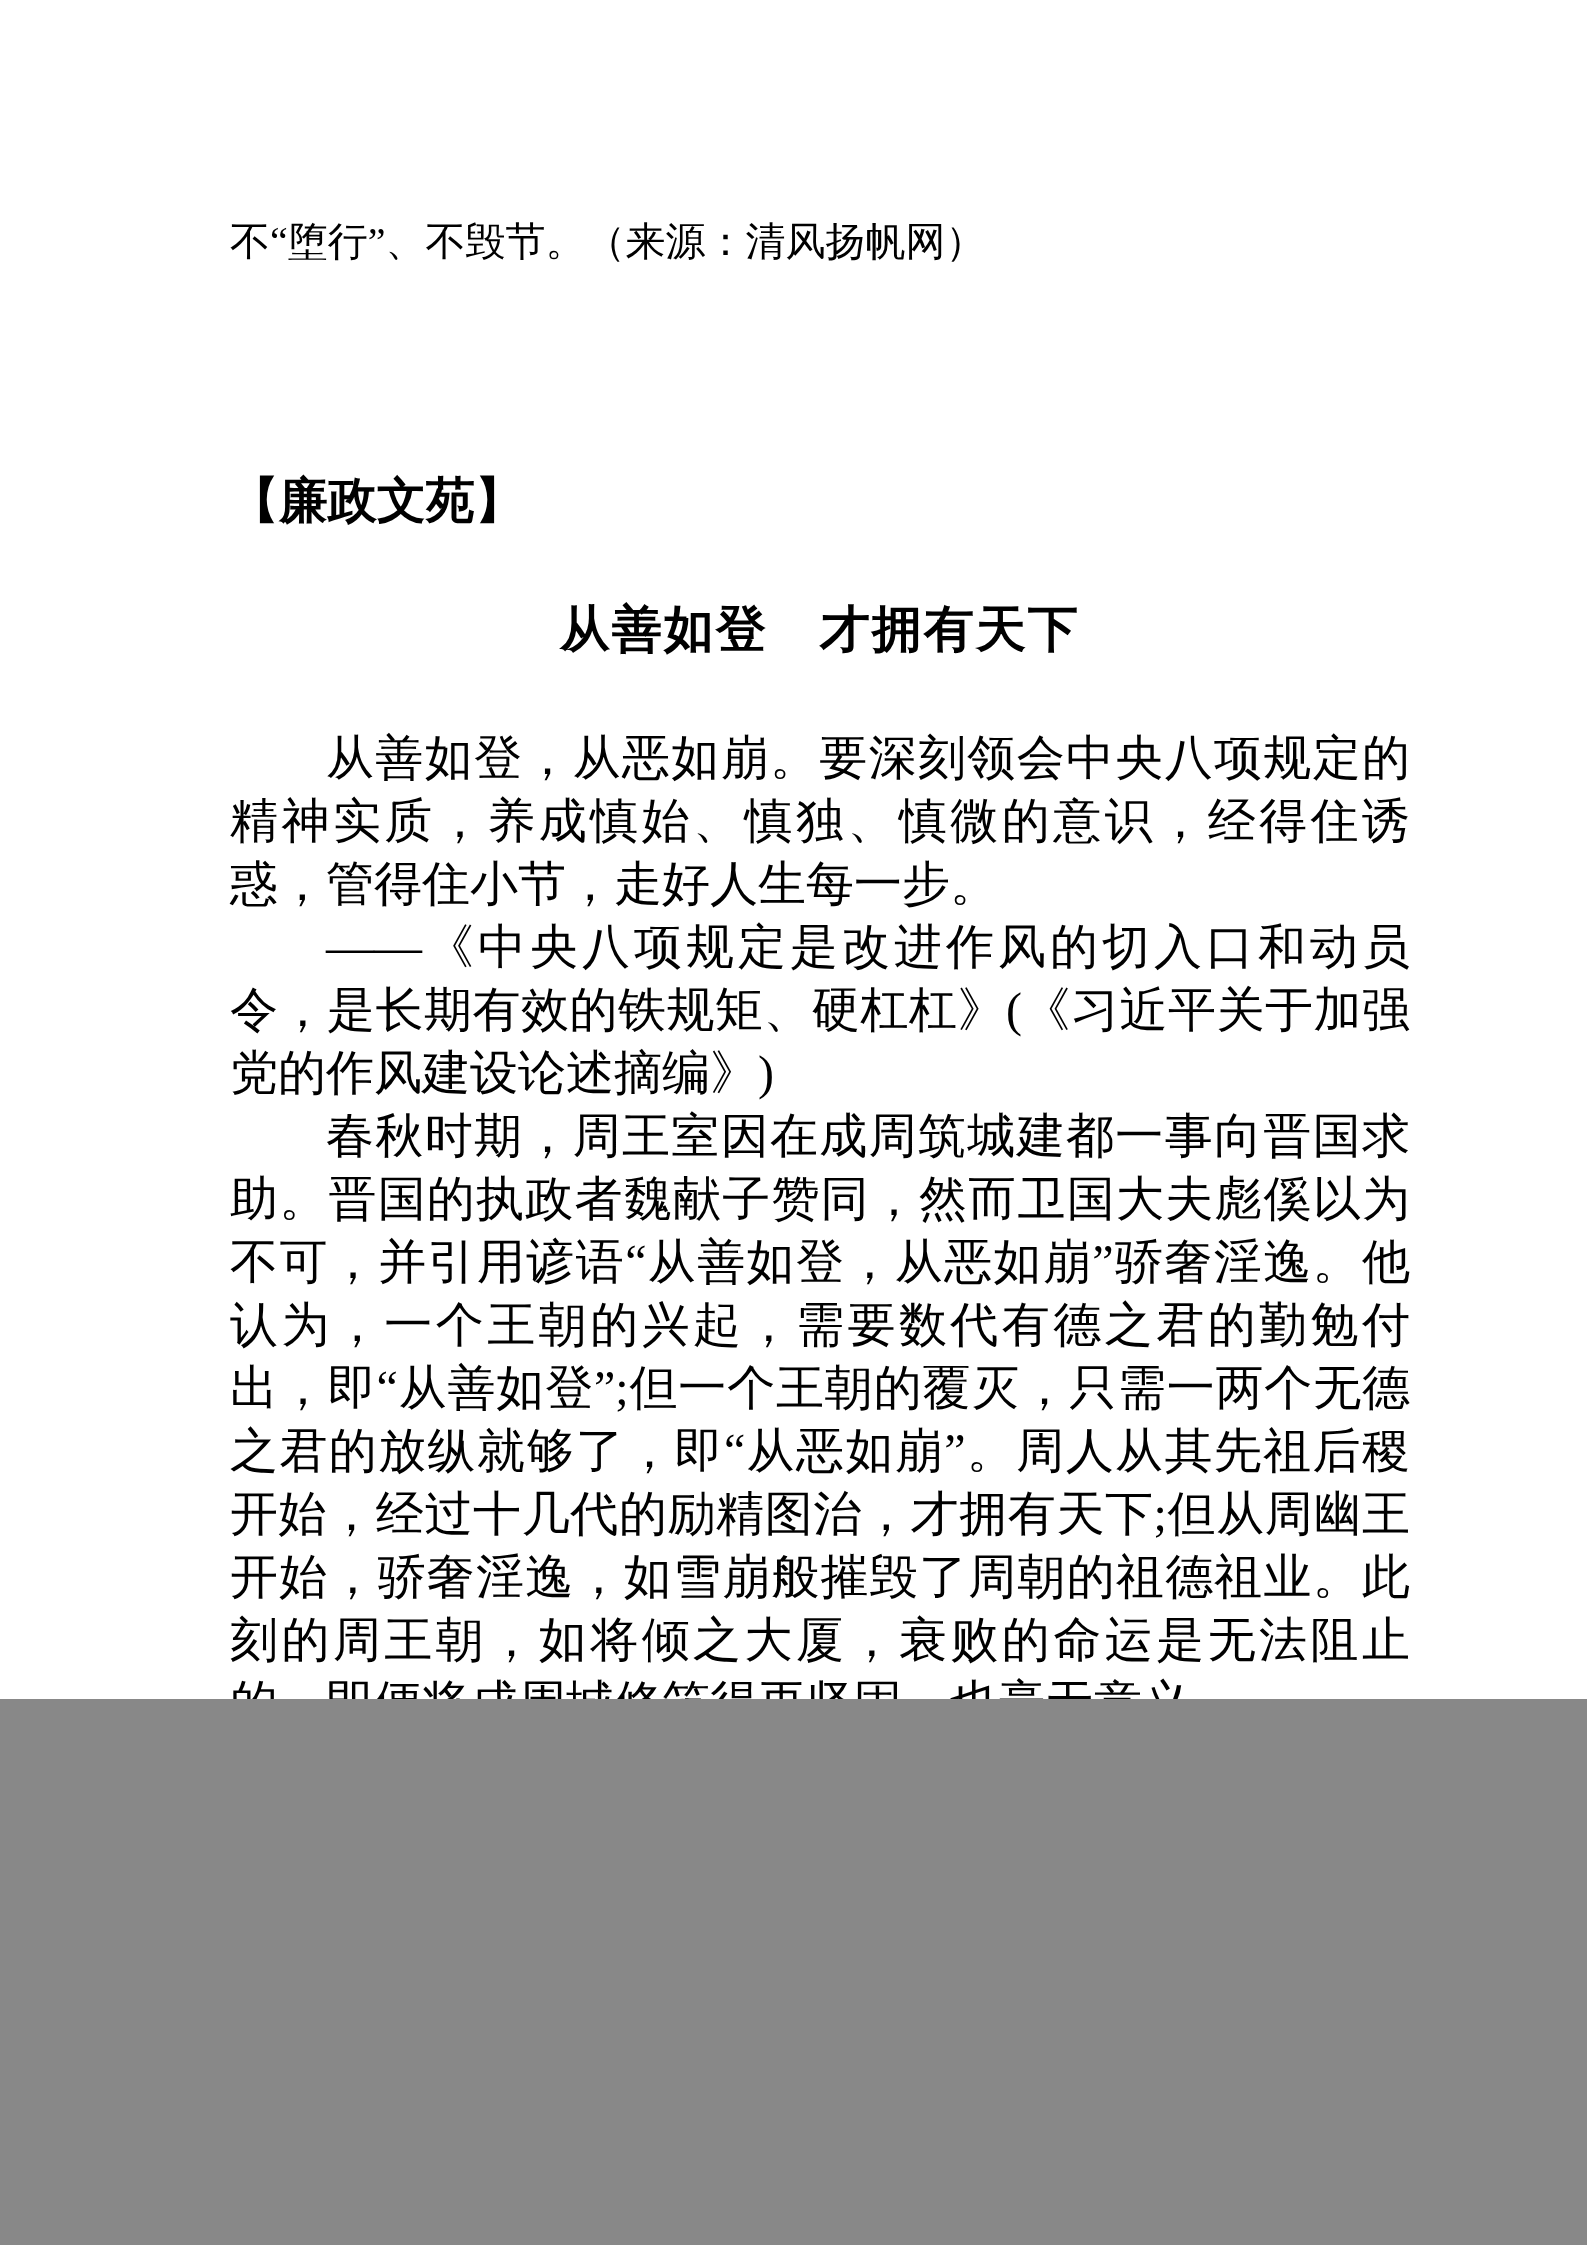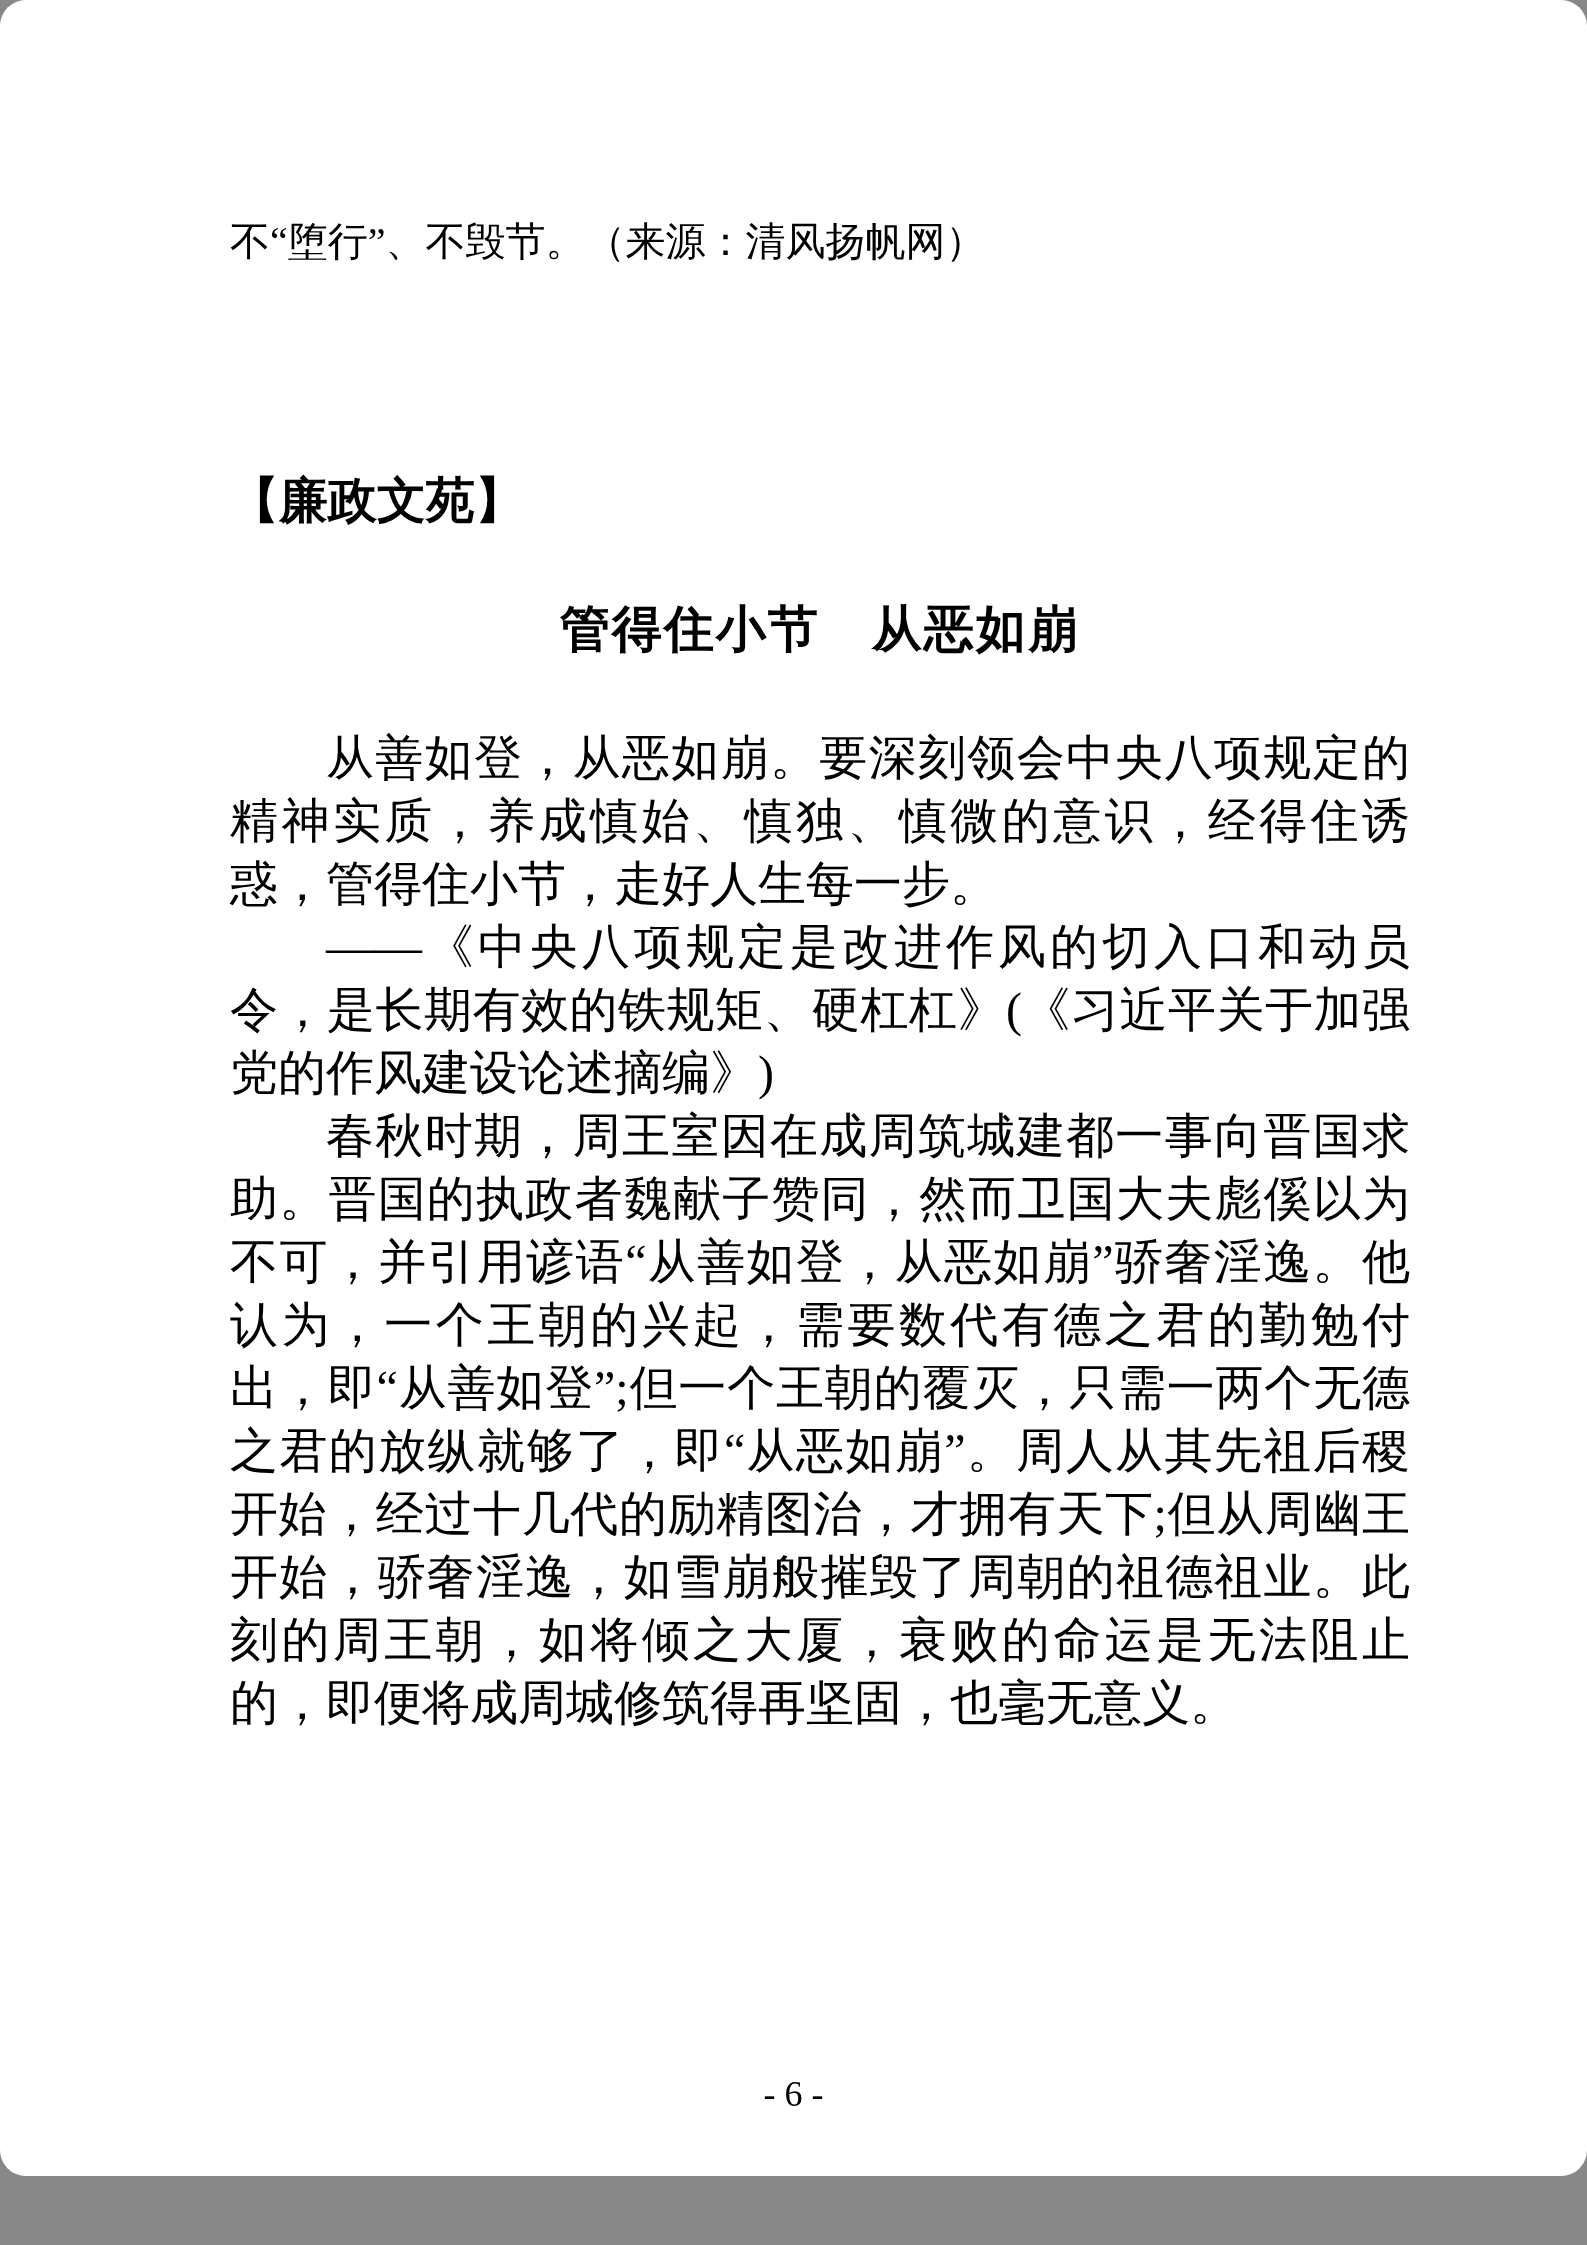--- a/index.html
+++ b/index.html
@@ -3,27 +3,26 @@
 <meta charset="utf-8">
 <style>
   html, body {
     margin: 0;
     padding: 0;
     background: #888;
   }
   .page {
     position: relative;
     width: 1587px;
-    height: 2176px;
+    height: 1699px;
     margin: 0 auto;
     background: #ffffff;
     color: #000000;
     font-family: "Liberation Serif", "DejaVu Serif", serif;
     overflow: hidden;
-    border-radius: 26px;
   }
   .content {
     position: absolute;
     left: 230px;
     top: 0;
     width: 1180px;
   }
   .continuation-line {
     margin: 210px 0 0 0;
     font-size: 40px;
@@ -67,21 +66,21 @@
 </head>
 <body>
 
 <div class="page">
   <div class="content">
 
     <p class="continuation-line">不“堕行”、不毁节。（来源：清风扬帆网）</p>
 
     <h2 class="section-header">【廉政文苑】</h2>
 
-    <h1 class="article-title">管得住小节　从恶如崩</h1>
+    <h1 class="article-title">从善如登　才拥有天下</h1>
 
     <div class="body-block">
       <p class="para">从善如登，从恶如崩。要深刻领会中央八项规定的精神实质，养成慎始、慎独、慎微的意识，经得住诱惑，管得住小节，走好人生每一步。</p>
       <p class="para">——《中央八项规定是改进作风的切入口和动员令，是长期有效的铁规矩、硬杠杠》(《习近平关于加强党的作风建设论述摘编》)</p>
       <p class="para">春秋时期，周王室因在成周筑城建都一事向晋国求助。晋国的执政者魏献子赞同，然而卫国大夫彪傒以为不可，并引用谚语“从善如登，从恶如崩”骄奢淫逸。他认为，一个王朝的兴起，需要数代有德之君的勤勉付出，即“从善如登”;但一个王朝的覆灭，只需一两个无德之君的放纵就够了，即“从恶如崩”。周人从其先祖后稷开始，经过十几代的励精图治，才拥有天下;但从周幽王开始，骄奢淫逸，如雪崩般摧毁了周朝的祖德祖业。此刻的周王朝，如将倾之大厦，衰败的命运是无法阻止的，即便将成周城修筑得再坚固，也毫无意义。</p>
     </div>
 
   </div>
 
   <div class="page-footer">- 6 -</div>

